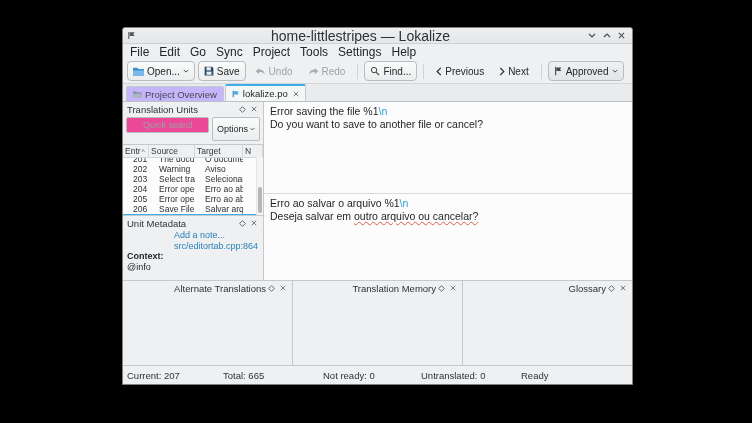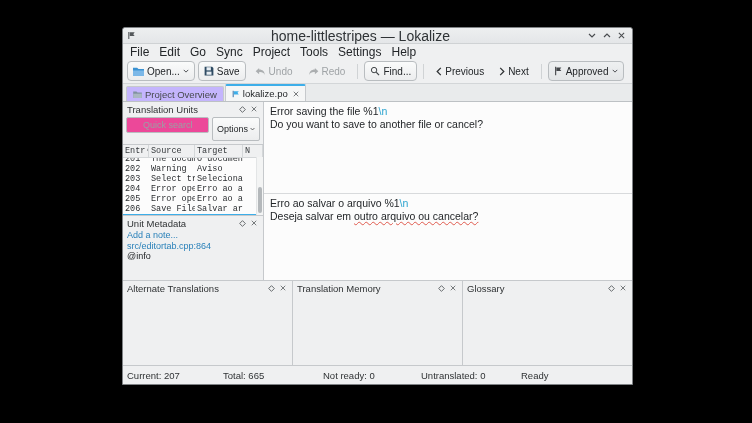--- a/index.html
+++ b/index.html
@@ -37,47 +37,47 @@
   .dock-title{height:14px;display:flex;align-items:center;font-size:9.5px;padding:0 4px;color:#2f3234;flex:0 0 auto;}
   .dock-title .label{flex:1;white-space:nowrap;overflow:hidden;}
   .dock-btn{width:11px;height:11px;display:flex;justify-content:center;align-items:center;}
   .tu{flex:1;border-bottom:1px solid #c6c9cc;}
   .search-row{display:flex;gap:3px;padding:1px 3px 3px;}
   .search{flex:1;min-width:0;height:14px;border:1px solid #b9bdc0;border-radius:2px;background:#ec4899;
           font-size:9px;padding:0 16px;font-family:"Liberation Sans",sans-serif;color:#232629;outline:none;}
   .search::placeholder{color:#9aa0a4;}
   .options-btn{display:flex;align-items:center;gap:2px;font-size:9px;border:1px solid #b9bdc0;border-radius:2px;
                background:linear-gradient(#fafbfb,#ecedee);padding:6px 4px;white-space:nowrap;}
-  .table{flex:1;background:#fcfcfc;border-top:1px solid #c6c9cc;display:flex;flex-direction:column;overflow:hidden;position:relative;font-family:Liberation Mono, monospace;}
+  .table{flex:1;background:#fcfcfc;border-top:1px solid #c6c9cc;display:flex;flex-direction:column;overflow:hidden;position:relative;}
   .thead{display:flex;background:#eff0f1;border-bottom:1px solid #d4d7d9;font-size:8.5px;color:#34383b;flex:0 0 auto;}
   .th{padding:1px 2px;border-right:1px solid #d4d7d9;white-space:nowrap;overflow:hidden;display:flex;align-items:center;gap:1px;}
   .sort{font-size:7px;color:#5a5e61;}
   .col-id{width:26px;box-sizing:border-box;}
   .col-src{width:46px;box-sizing:border-box;}
   .col-tgt{width:48px;box-sizing:border-box;}
   .col-n{flex:1;}
   .tbody{flex:1;overflow:hidden;position:relative;}
   .tr{display:flex;font-size:8.5px;height:10px;line-height:10px;color:#2b2e31;}
   .tbody .tr:first-child{margin-top:-4px;}
-  .td{padding:0 2px;white-space:nowrap;overflow:hidden;box-sizing:border-box;}
+  .td{padding:0 10px;white-space:nowrap;overflow:hidden;box-sizing:border-box;}
   .tr.sel{background:#93cef2;outline:1px solid #3daee9;outline-offset:-1px;color:#0b3a57;}
   .scrollbar{position:absolute;right:0;top:12px;bottom:0;width:6px;background:#f3f4f4;border-left:1px solid #e3e5e6;}
   .thumb{position:absolute;right:1px;bottom:2px;width:4px;height:26px;border-radius:2px;background:#b4b8bb;}
   .um{height:64px;flex:0 0 auto;}
   .um-content{padding:0 4px;font-size:9px;line-height:10.5px;overflow:hidden;}
-  .link{color:#2980b9;}
+  .link{color:#2980b9;margin-left:47px;}
   .bold{font-weight:bold;}
   
   .editor{flex:1;display:flex;flex-direction:column;background:#fcfcfc;min-width:0;}
   .source-pane{height:92px;box-sizing:border-box;padding:3px 6px;font-size:10.5px;line-height:13px;border-bottom:1px solid #d8dadc;}
   .target-pane{flex:1;padding:3px 6px;font-size:10.5px;line-height:13px;}
   .nl{color:#2aa3cf;}
   .misspell{text-decoration:underline;text-decoration-style:wavy;text-decoration-color:#e05a4e;text-decoration-thickness:1px;}
   
-  .bottom{height:84px;display:flex;border-top:1px solid #c6c9cc;background:#eff0f1;flex:0 0 auto;}
+  .bottom{height:84px;display:flex;border-top:1px solid #c6c9cc;background:#eff0f1;flex:0 0 auto;text-align:right;}
   .bdock{flex:1;display:flex;flex-direction:column;border-right:1px solid #c6c9cc;min-width:0;}
   .bdock:last-child{border-right:none;}
   .bdock-content{flex:1;}
   
   .statusbar{height:18px;display:flex;align-items:center;font-size:9.5px;border-top:1px solid #c6c9cc;padding:0 4px;color:#2f3234;flex:0 0 auto;}
   .sb{white-space:nowrap;}
   .sb1{width:96px;}.sb2{width:100px;}.sb3{width:98px;}.sb4{width:100px;}
   .icon{display:inline-flex;align-items:center;justify-content:center;}
   .icon svg{display:block;}
 </style>
@@ -326,20 +326,21 @@
             </span>
             <span class="dock-btn icon">
               <svg width="6" height="6" viewBox="0 0 8 8">
                   <path d="M1 1l6 6M7 1L1 7" stroke="#5d6164" stroke-width="1.1"></path>
                 </svg>
             </span>
           </div>
           <div class="um-content">
             <div class="link">Add a note...</div>
             <div class="link">src/editortab.cpp:864</div>
+            <div class="bold">Context:</div>
             <div>@info</div>
           </div>
         </div>
       </div>
 
       <div class="editor">
         <div class="source-pane">
           <div><span>Error saving the file %1</span><span class="nl">\n</span></div>
           <div>Do you want to save to another file or cancel?</div>
         </div>

